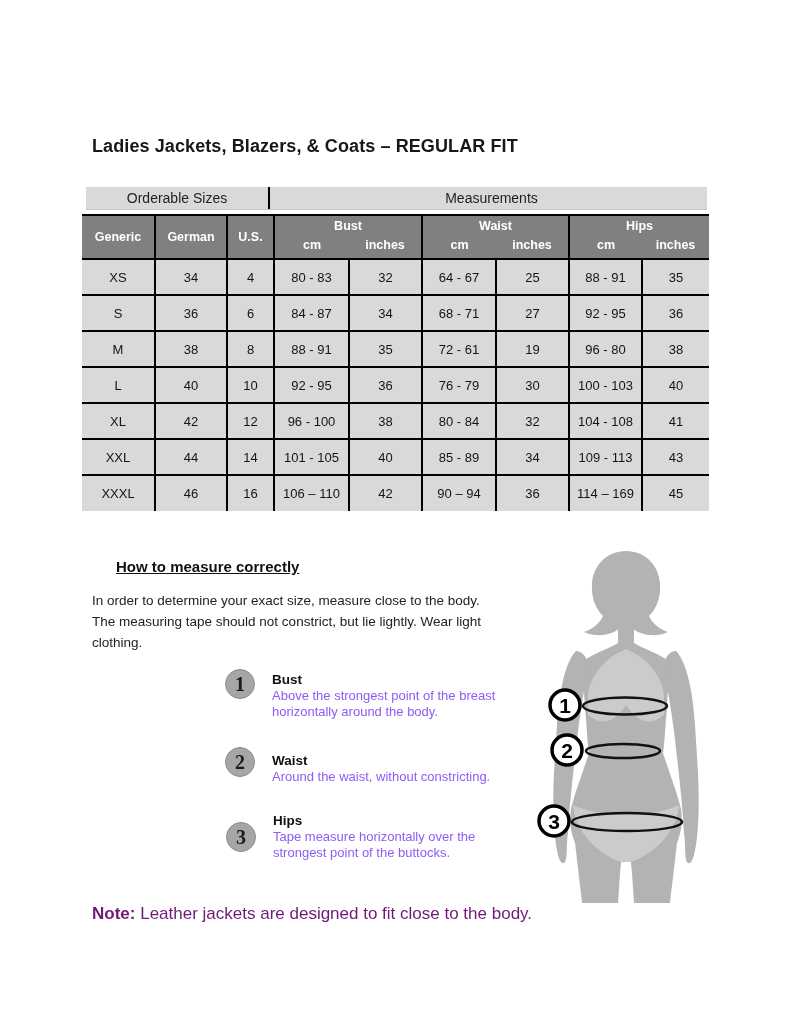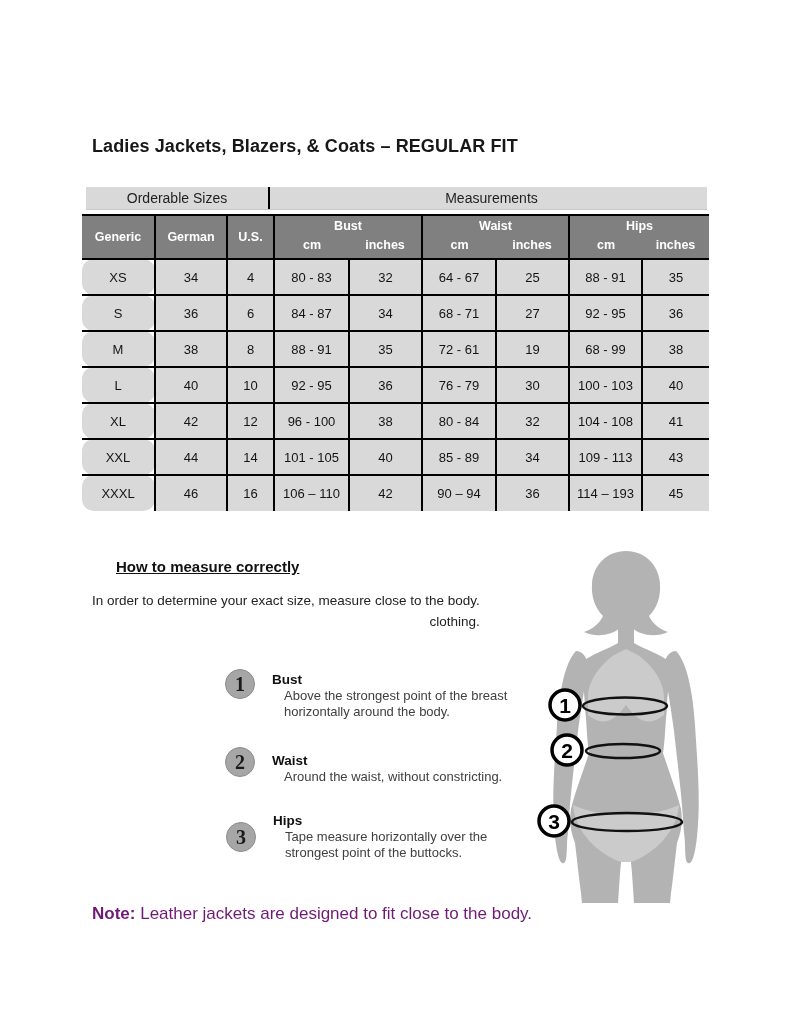--- a/index.html
+++ b/index.html
@@ -28,39 +28,39 @@
     background:#808080; color:#ffffff; font-weight:700; font-size:12.5px;
     border:none; text-align:center; vertical-align:middle;
   }
   table.size thead tr.grp-row th { border-top:2px solid #000; height:21px; }
   table.size thead tr.sub-row th { height:23px; padding-bottom:4px; }
   table.size th.gb { border-left:2px solid #000; }
   table.size tbody td {
     background:#d9d9d9; border:2px solid #000; height:36px;
     text-align:center; vertical-align:middle; font-size:13px; color:#141414;
   }
-  table.size tbody td:first-child { border-left:none;border-radius:12px; }
+  table.size tbody td:first-child { border-left:none; }
   table.size tbody td:last-child { border-right:none; }
   table.size tbody tr:last-child td { border-bottom:none; }
   
   .howto-heading {
     position:absolute; left:92px; top:558px;
     font-size:15px; font-weight:700; text-decoration:underline; color:#111;margin-left:24px;
   }
-  .howto-intro { position:absolute; left:92px; top:590px; font-size:13.5px; line-height:21px; color:#222;text-align:right; }
+  .howto-intro { position:absolute; left:92px; top:590px; font-size:13.5px; line-height:21px; color:#222; }
   .step { position:absolute; width:340px; }
   .step .badge {
     position:absolute; left:0; top:0; width:30px; height:30px; border-radius:50%;
     background:#a6a6a6; border:1px solid #8d8d8d;
     display:flex; align-items:center; justify-content:center;
     font-family:"Liberation Serif", serif; font-weight:700; font-size:20px; color:#1a1a1a;
   }
   .step .step-text { position:absolute; left:47px; width:280px; }
   .step .step-label { font-size:13.5px; font-weight:700; line-height:17px; color:#111; }
-  .step .step-line { font-size:13px; line-height:16px; color:#404040;margin-left:12px; }
+  .step .step-line { font-size:13px; line-height:16px; color:#8b5cf6; }
   .step1 { left:225px; top:669px; }
   .step1 .step-text { top:2px; }
   .step2 { left:225px; top:747px; }
   .step2 .step-text { top:5px; }
   .step3 { left:226px; top:822px; }
   .step3 .step-text { top:-10px; }
   .note { position:absolute; left:92px; top:904px; font-size:17px; color:#701a75; }
   .note b { font-weight:700; }
   
   .figure { position:absolute; left:530px; top:545px; width:260px; height:400px; }
@@ -132,21 +132,21 @@
           <td>36</td>
         </tr>
         <tr>
           <td>M</td>
           <td>38</td>
           <td>8</td>
           <td>88 - 91</td>
           <td>35</td>
           <td>72 - 61</td>
           <td>19</td>
-          <td>68 - 99</td>
+          <td>96 - 80</td>
           <td>38</td>
         </tr>
         <tr>
           <td>L</td>
           <td>40</td>
           <td>10</td>
           <td>92 - 95</td>
           <td>36</td>
           <td>76 - 79</td>
           <td>30</td>
@@ -176,30 +176,31 @@
           <td>43</td>
         </tr>
         <tr>
           <td>XXXL</td>
           <td>46</td>
           <td>16</td>
           <td>106 – 110</td>
           <td>42</td>
           <td>90 – 94</td>
           <td>36</td>
-          <td>114 – 193</td>
+          <td>114 – 169</td>
           <td>45</td>
         </tr>
       </tbody>
   </table>
 
   <div class="howto-heading">How to measure correctly</div>
 
   <div class="howto-intro">
     <div>In order to determine your exact size, measure close to the body.</div>
+    <div>The measuring tape should not constrict, but lie lightly. Wear light</div>
     <div>clothing.</div>
   </div>
 
   <div class="step step1">
     <div class="badge">
         <span>1</span>
       </div>
     <div class="step-text">
       <div class="step-label">Bust</div>
       <div class="step-line">Above the strongest point of the breast</div>

